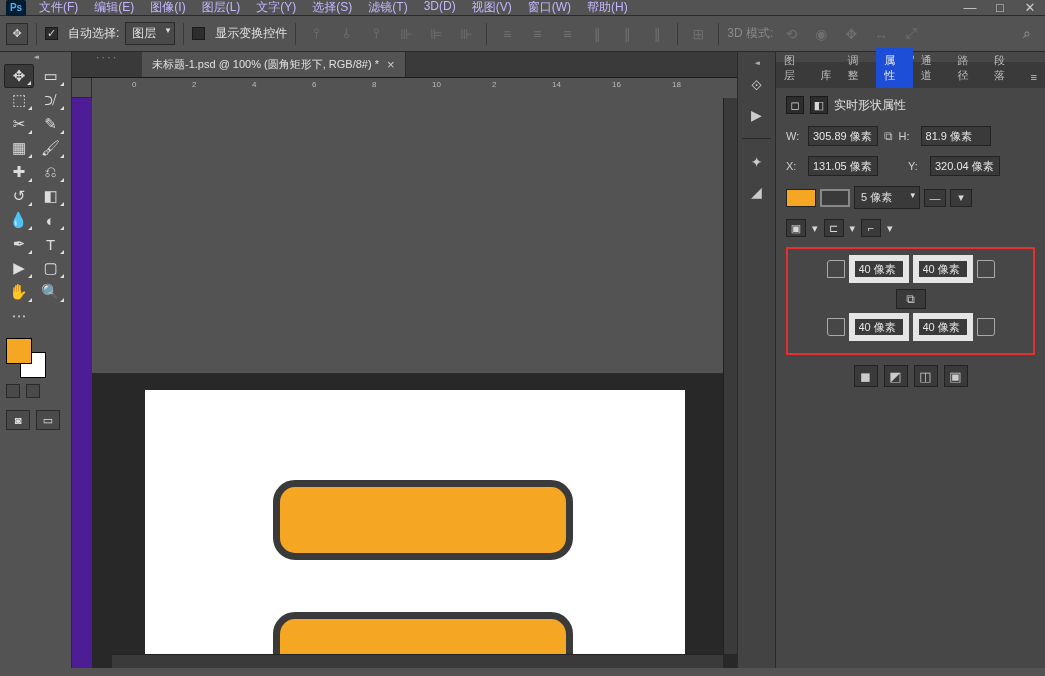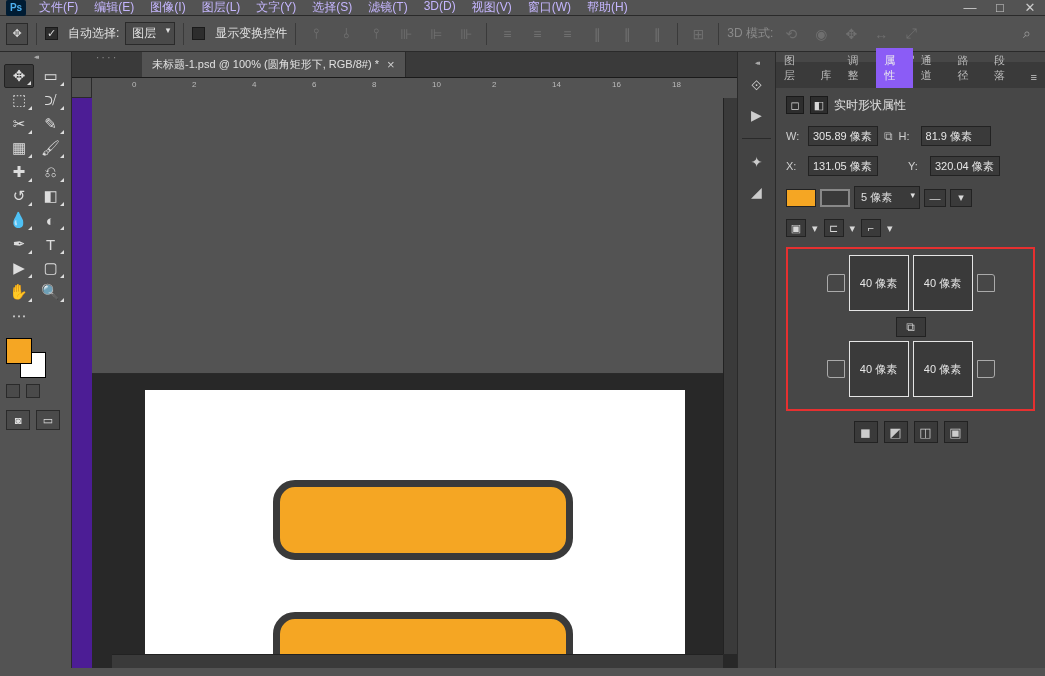--- a/index.html
+++ b/index.html
@@ -71,21 +71,21 @@
     .rightdock { display: flex; }
     .dock-col { width: 38px; background: #434343; border-left: 1px solid #2a2a2a; display: flex; flex-direction: column; align-items: center; padding-top: 6px; gap: 4px; }
     .dock-handle { width: 100%; height: 10px; display: flex; align-items: center; justify-content: center; }
     .dock-handle::before { content: "◂◂"; font-size: 7px; color: #aaa; letter-spacing: -2px; }
     .dock-ic { width: 28px; height: 26px; display: flex; align-items: center; justify-content: center; color: #ccc; font-size: 14px; cursor: pointer; }
     .dock-sep { width: 80%; height: 1px; background: #2a2a2a; margin: 6px 0; }
     
     .panels { width: 270px; background: #474747; border-left: 1px solid #2a2a2a; display: flex; flex-direction: column; }
     .panel-tabs { height: 26px; background: #3a3a3a; display: flex; align-items: flex-end; font-size: 11px; }
     .ptab { padding: 5px 8px; color: #bbb; cursor: pointer; }
-    .ptab.act { background: #8b5cf6; color: #eee; }
+    .ptab.act { background: #1d4ed8; color: #eee; }
     .ptab-menu { margin-left: auto; padding: 5px 8px; color: #ccc; cursor: pointer; }
     
     .panel-body { padding: 8px 10px; flex: initial; }
     .prop-head { display: flex; align-items: center; gap: 6px; margin-bottom: 12px; }
     .prop-ic { width: 18px; height: 18px; background: #2d2d2d; border: 1px solid #1a1a1a; display: flex; align-items: center; justify-content: center; }
     .prop-title { font-size: 12px; color: #e0e0e0; }
     
     .prop-rows { display: flex; flex-direction: column; gap: 10px; }
     .prow { display: flex; align-items: center; gap: 6px; }
     .plabel { font-size: 11px; color: #d0d0d0; width: 16px; }
@@ -102,21 +102,21 @@
     .align-row { display: flex; align-items: center; gap: 6px; }
     .al-ic { width: 20px; height: 18px; background: #3a3a3a; border: 1px solid #222; display: flex; align-items: center; justify-content: center; font-size: 11px; }
     
     .corner-section { margin-top: 10px; border: 2px solid #e63030; padding: 6px; }
     .corner-head { text-align: center; font-size: 11px; color: #ddd; margin-bottom: 6px; }
     .corner-row { display: flex; align-items: center; gap: 4px; justify-content: center; margin-bottom: 6px; }
     .corner-ic { width: 18px; height: 18px; border: 1px solid #aaa; border-radius: 3px 0 0 0; }
     .corner-ic.tr { border-radius: 0 3px 0 0; }
     .corner-ic.bl { border-radius: 0 0 0 3px; }
     .corner-ic.br { border-radius: 0 0 3px 0; }
-    .cinput { background: #3a3a3a; border: 1px solid #e5e5e5; padding: 21px 4px; font-size: 11px; color: #e6e6e6; width: 60px; text-align: center; }
+    .cinput { background: #3a3a3a; border: 6px solid #e5e5e5; padding: 2px 4px; font-size: 11px; color: #e6e6e6; width: 60px; }
     .link-btn { width: 30px; height: 20px; background: #3a3a3a; border: 1px solid #222; display: flex; align-items: center; justify-content: center; font-size: 12px; color: #ccc; margin: 4px auto; }
     
     .pathops { display: flex; gap: 6px; justify-content: center; margin-top: 10px; }
     .pop { width: 24px; height: 22px; background: #3a3a3a; border: 1px solid #222; display: flex; align-items: center; justify-content: center; font-size: 13px; color: #ccc; }
   </style>
 </head>
 <body>
 
 <div class="titlebar">
   <div class="ps-logo">Ps</div>

